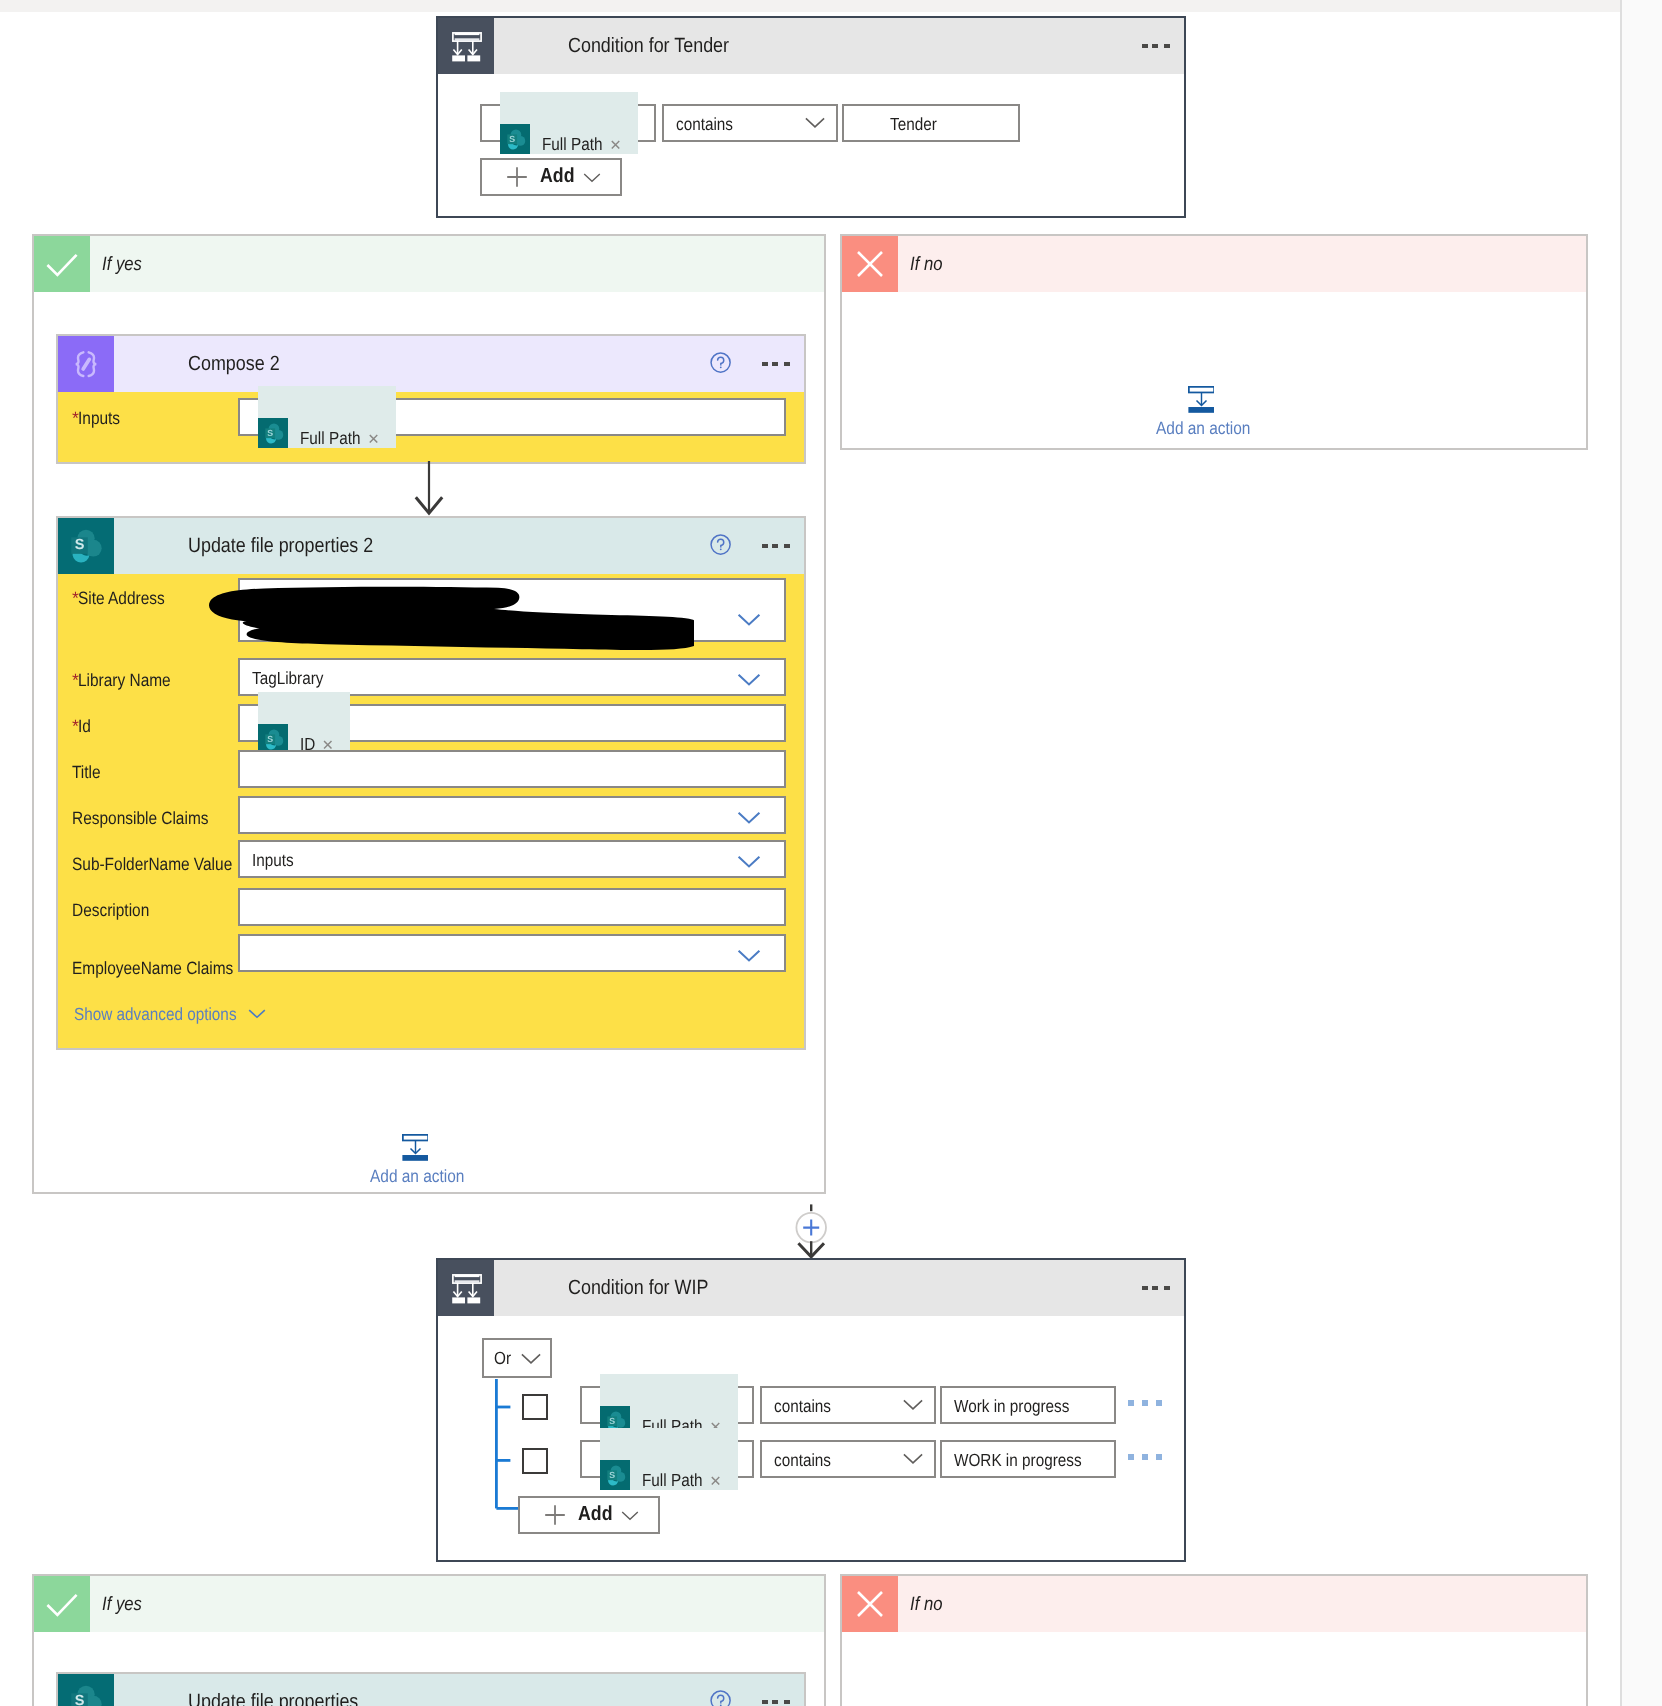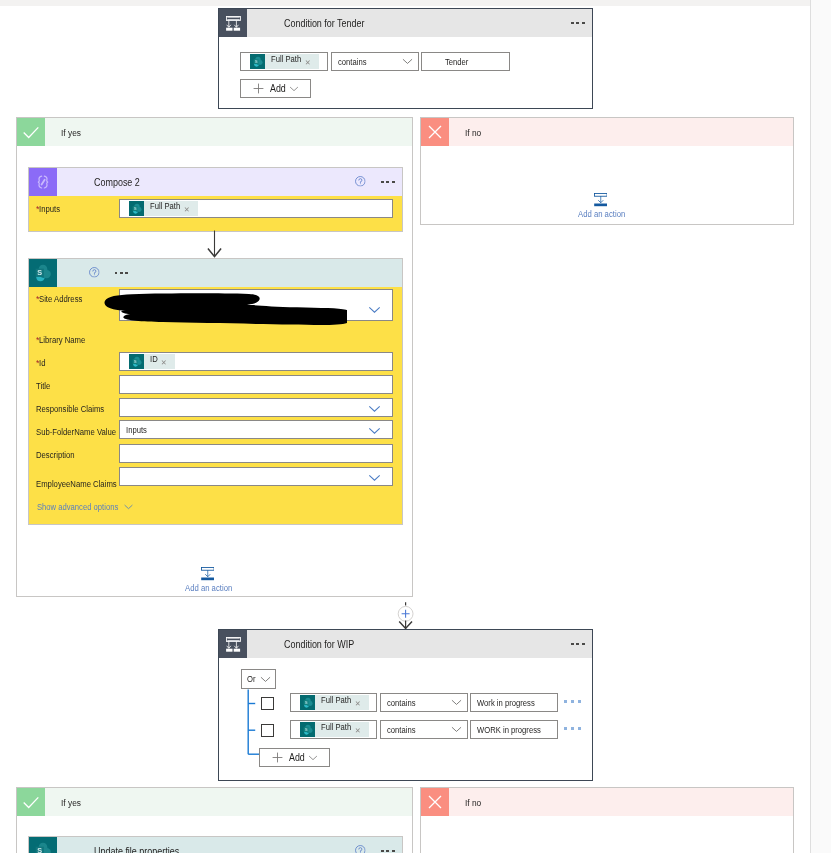--- a/index.html
+++ b/index.html
@@ -22,40 +22,40 @@
   .dots{display:flex;gap:2.4px;align-items:center;}
   .dots i{width:2.9px;height:2.6px;background:#4a4947;display:block;}
 
   
   .cond{border:1.5px solid #3d4755;background:#fff;box-sizing:border-box;}
   .cond .card-head{background:#e6e6e6;}
   .cond .card-ico{background:#48505e;}
 
   
   .tokenbox{box-sizing:border-box;display:flex;align-items:center;border:1px solid #8a8886;background:#fff;height:19px;padding-left:9px;}
-  .token{display:inline-flex;align-items:flex-start;background:#dfebea;height:15px;}
+  .token{display:inline-flex;align-items:flex-end;background:#dfebea;height:31px;}
   .token-ico{width:15px;height:15px;flex:0 0 15px;display:block;}
   .token-lbl{padding:0 1px 0 6px;font-size:8.8px;}
   .token-x{font-size:7.2px;color:#8a8886;padding:4px 8px 0 2px;}
 
   .selbox{box-sizing:border-box;border:1px solid #8a8886;background:#fff;height:19px;
           display:flex;align-items:center;padding:0 5px 0 6px;font-size:8.8px;}
   .selbox .chev{margin-left:auto;display:flex;}
   .txtbox{box-sizing:border-box;border:1px solid #8a8886;background:#fff;height:19px;
           display:flex;align-items:center;padding:0 6px;font-size:8.8px;}
   .addbtn{box-sizing:border-box;border:1px solid #8a8886;background:#fff;height:19px;
-          display:flex;align-items:center;padding:0 11px 0 12px;font-weight:normal;font-size:10.2px;}
+          display:flex;align-items:center;padding:0 11px 0 12px;font-weight:bold;font-size:10.2px;}
   .addbtn .plus{margin-right:5.5px;display:flex;align-items:center;}
   .addbtn .chev{margin-left:4px;display:flex;}
 
   
   .branch{box-sizing:border-box;border:1px solid #c8c6c4;background:#fff;}
   .branch-head{display:flex;align-items:center;height:28px;}
   .branch-ico{width:28px;height:28px;flex:0 0 28px;display:flex;align-items:center;justify-content:center;}
-  .branch-lbl{padding-left:16px;font-size:9.6px;}
+  .branch-lbl{padding-left:6px;font-size:9.6px;font-style:italic;}
   .yes .branch-head{background:#eff7f1;}
   .yes .branch-ico{background:#8cd79b;}
   .no .branch-head{background:#fdeeed;}
   .no .branch-ico{background:#fa8e80;}
 
   
   .act{box-sizing:border-box;border:1px solid #c8c6c4;background:#fde047;}
   .compose .card-head{background:#ece8fd;}
   .compose .card-ico{background:#8b6bf7;}
   .sp .card-head{background:#d9e9e9;}
@@ -238,20 +238,21 @@
       </svg>
   </div>
 
   <div class="abs act sp" style="left:11px;top:140px;width:375px;height:267px;">
     <div class="card-head">
       <div class="card-ico">
           <svg width="22" height="22">
             <use href="#ic-sharepoint-plain"></use>
           </svg>
         </div>
+      <div class="card-title"><span class="t" style="margin-right: -12.04px;">Update file properties 2</span></div>
       <div class="head-act">
         <span class="help" style="margin-right:15px;margin-top:-1px">
             <svg width="10.6" height="10.6">
               <use href="#ic-help"></use>
             </svg>
           </span>
         <span class="dots">
             <i></i>
             <i></i>
             <i></i>
@@ -266,20 +267,28 @@
             <use href="#ic-chev-blue"></use>
           </svg>
         </span>
     </div>
     <svg class="abs" style="left:74px;top:32px;" width="244" height="40" viewBox="0 0 244 40">
       <path d="M29 3.2 C62 2.2, 112 2.0, 146 2.9 C154.5 3.2, 157.5 5.6, 156.5 8.6 C155.5 11.4, 151 13.2, 144 13.5 C152 14.4, 168 15.6, 194 16.3 C218 17.0, 236 17.0, 243 18.8 C251.5 21.0, 252.5 28.0, 245 31.6 C239 34.6, 218 34.2, 188 33.6 C148 32.8, 98 31.9, 60 31.1 C38 30.7, 22.5 29.4, 20.5 26.8 C19 24.3, 27 22.0, 43 21.2 C33 20.6, 21 20.0, 13 18.7 C4 17.2, 0 13.4, 2 9.8 C4.5 5.4, 14 3.8, 29 3.2 Z" fill="#000"></path>
       <path d="M22 19.2 C38 18.2, 102 18.6, 152 19.2 C162 19.4, 154 21.0, 122 21.2 C84 21.4, 43 22.0, 33 23.2 C25 24.2, 12 20.2, 22 19.2 Z" fill="#000"></path>
     </svg>
 
     <div class="abs flabel" style="left:7px;top:75.5px;"><span class="req">*</span><span class="t" style="margin-right: -6.03px;">Library Name</span></div>
+    <div class="abs fctl" style="left:90px;top:70px;width:274px;height:19px;">
+      <span><span class="t" style="margin-right: -4.65px;">TagLibrary</span></span>
+      <span class="chev">
+          <svg width="13" height="8">
+            <use href="#ic-chev-blue"></use>
+          </svg>
+        </span>
+    </div>
 
     <div class="abs flabel" style="left:7px;top:98.5px;"><span class="req">*</span><span class="t" style="margin-right: -0.84px;">Id</span></div>
     <div class="abs tokenbox" style="left:90px;top:93px;width:274px;">
       <span class="token">
         <span class="token-ico"><svg width="15" height="15">
               <use href="#ic-sharepoint"></use>
             </svg></span>
         <span class="token-lbl"><span class="t" style="margin-right: -1px;">ID</span></span>
         <span class="token-x">✕</span>
       </span>

